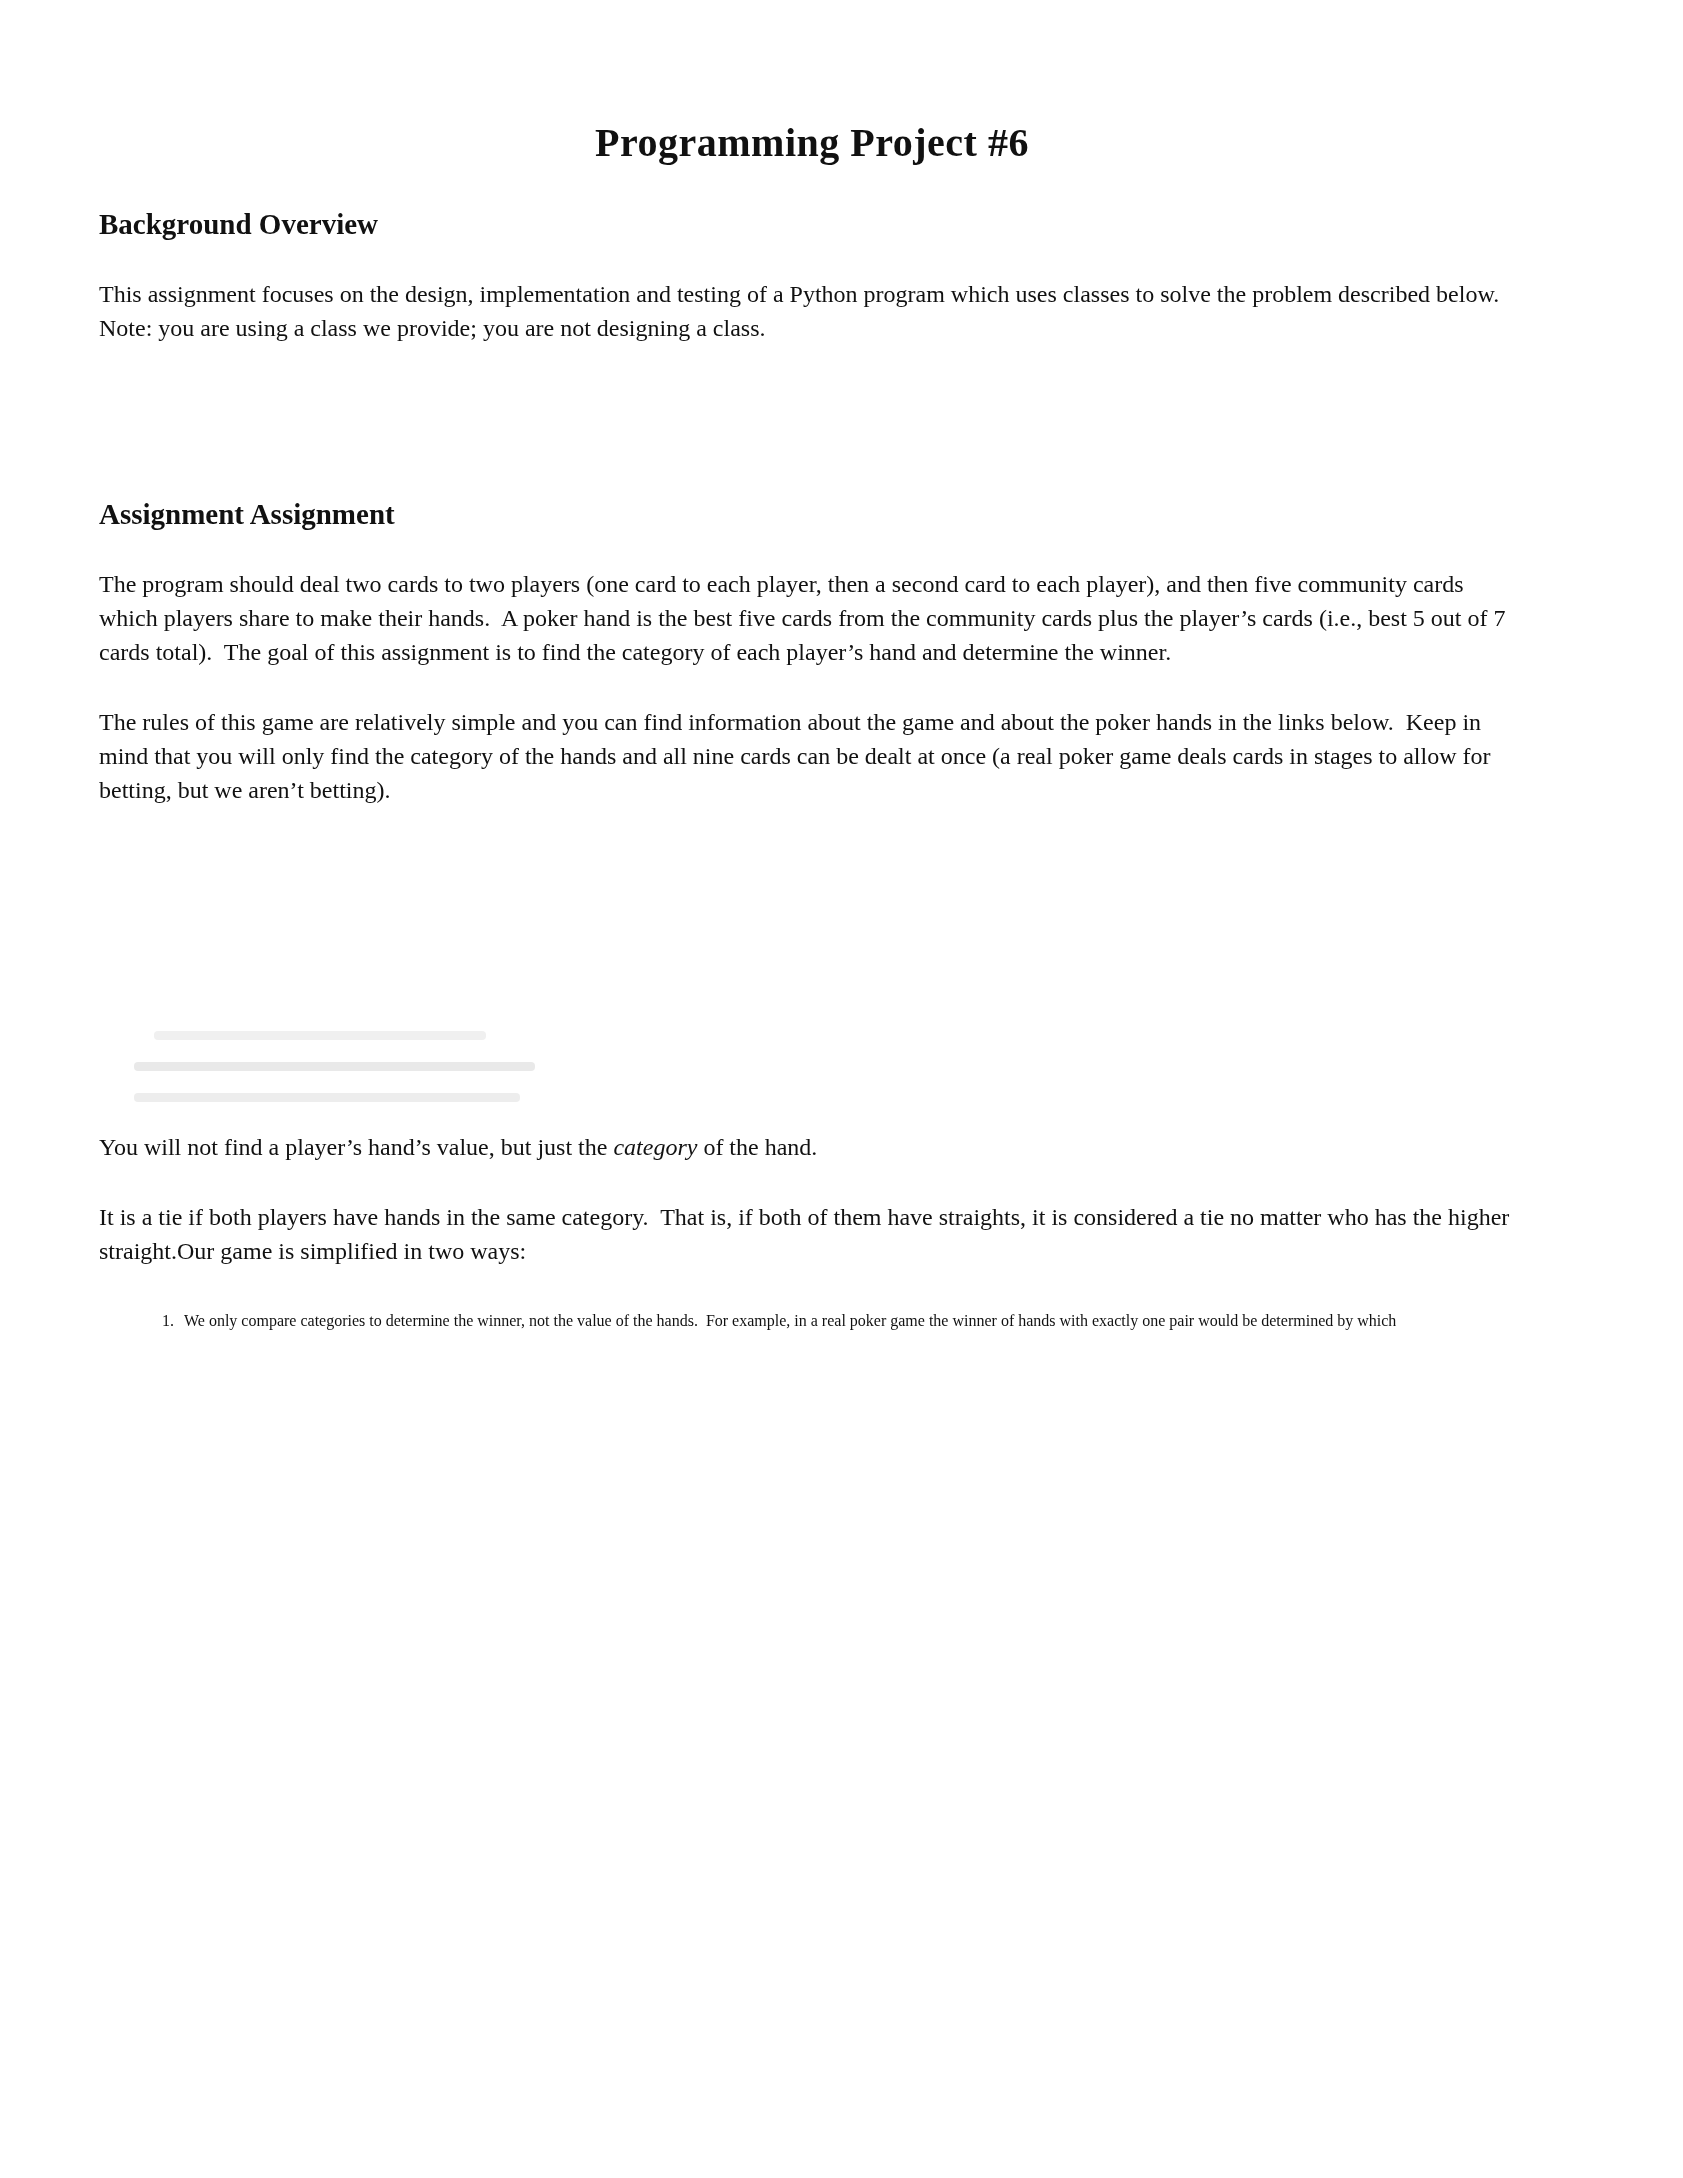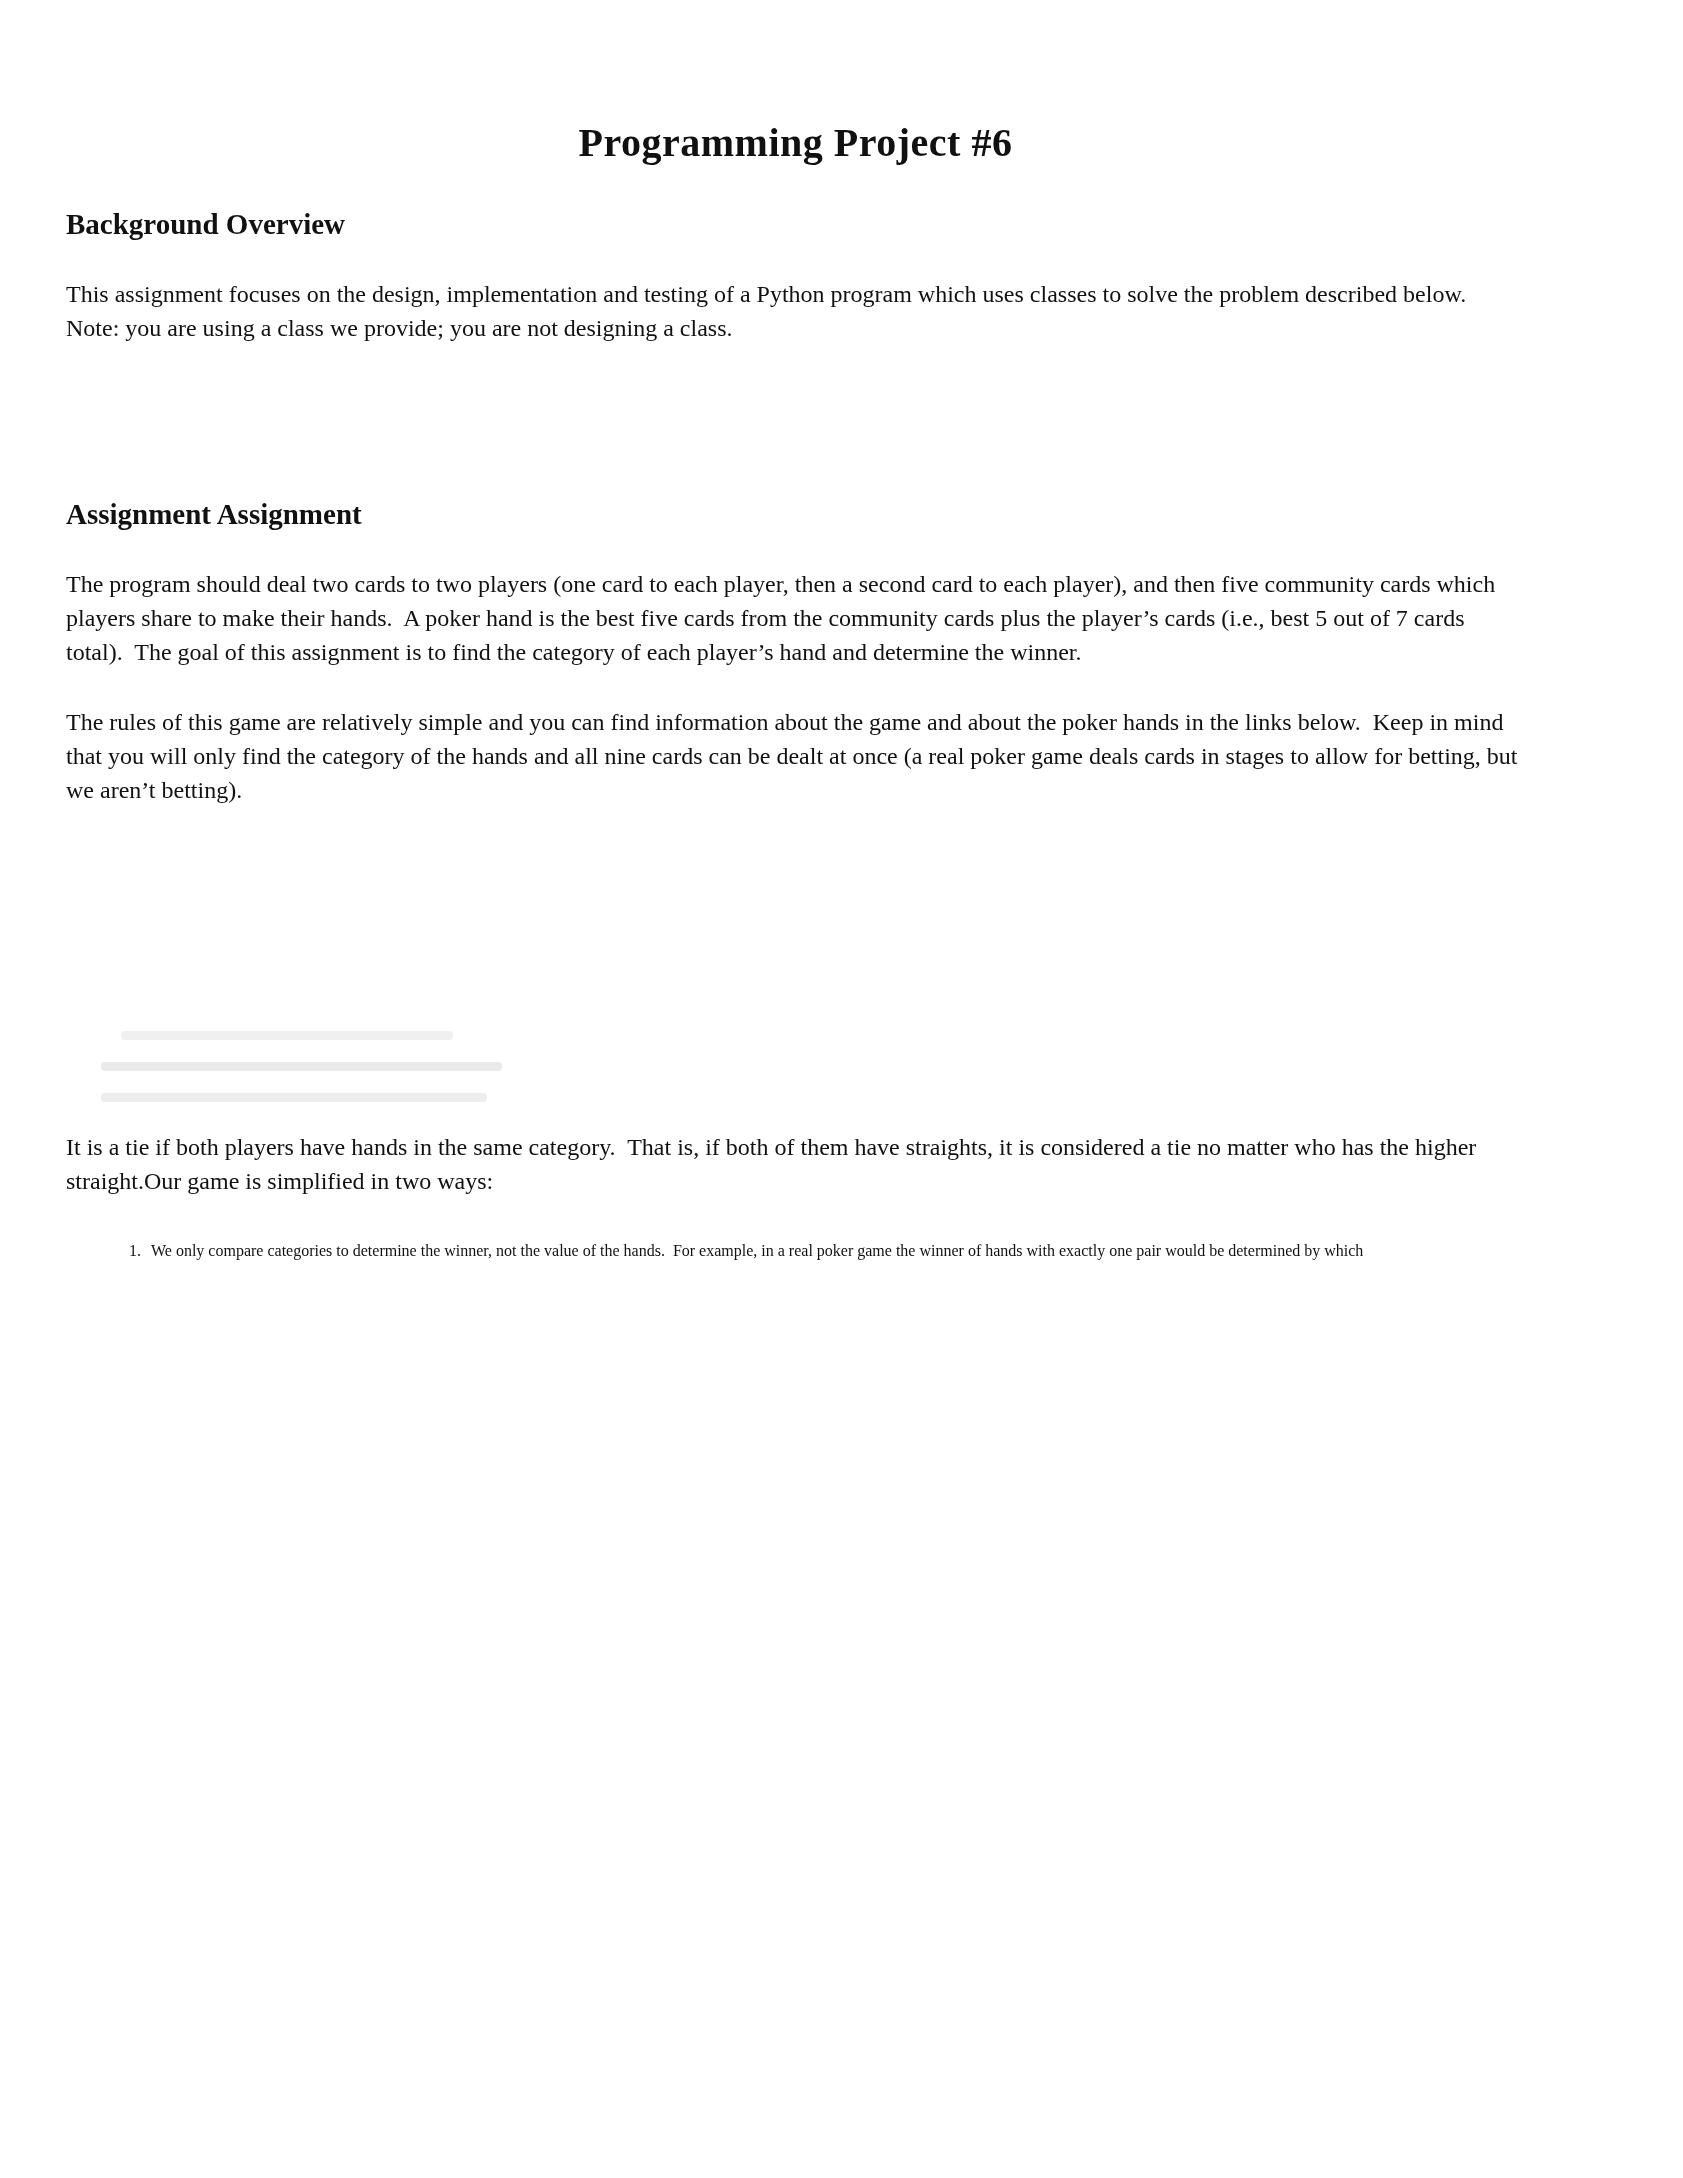--- a/index.html
+++ b/index.html
@@ -6,21 +6,21 @@
     margin: 0;
     padding: 0;
     background: #ffffff;
   }
   .page {
     position: relative;
     width: 1678px;
     height: 2178px;
     background: #ffffff;
     box-sizing: border-box;
-    padding: 119px 153px 0 66px;
+    padding: 119px 153px 0 99px;
     font-family: "Liberation Serif", "DejaVu Serif", serif;
     color: #111111;
     overflow: hidden;
   }
   .doc-title {
     text-align: center;
     font-size: 40px;
     font-weight: bold;
     margin: 0 0 42px 0;
     letter-spacing: 0.5px;
@@ -90,20 +90,21 @@
 
   <div class="spacer-xl"></div>
 
   <div class="faded-artifacts">
     <div class="faded-line l1"></div>
     <div class="faded-line l2"></div>
     <div class="faded-line l3"></div>
   </div>
 
 
+  <p class="para"><span>You will not find a player’s hand’s value, but just the </span><span class="italic">category</span><span> of the hand.</span></p>
 
   <p class="para">It is a tie if both players have hands in the same category.  That is, if both of them have straights, it is considered a tie no matter who has the higher straight.Our game is simplified in two ways:</p>
 
   <ol class="numbered">
     <li>We only compare categories to determine the winner, not the value of the hands.  For example, in a real poker game the winner of hands with exactly one pair would be determined by which</li>
   </ol>
 
 </div>
 
 

